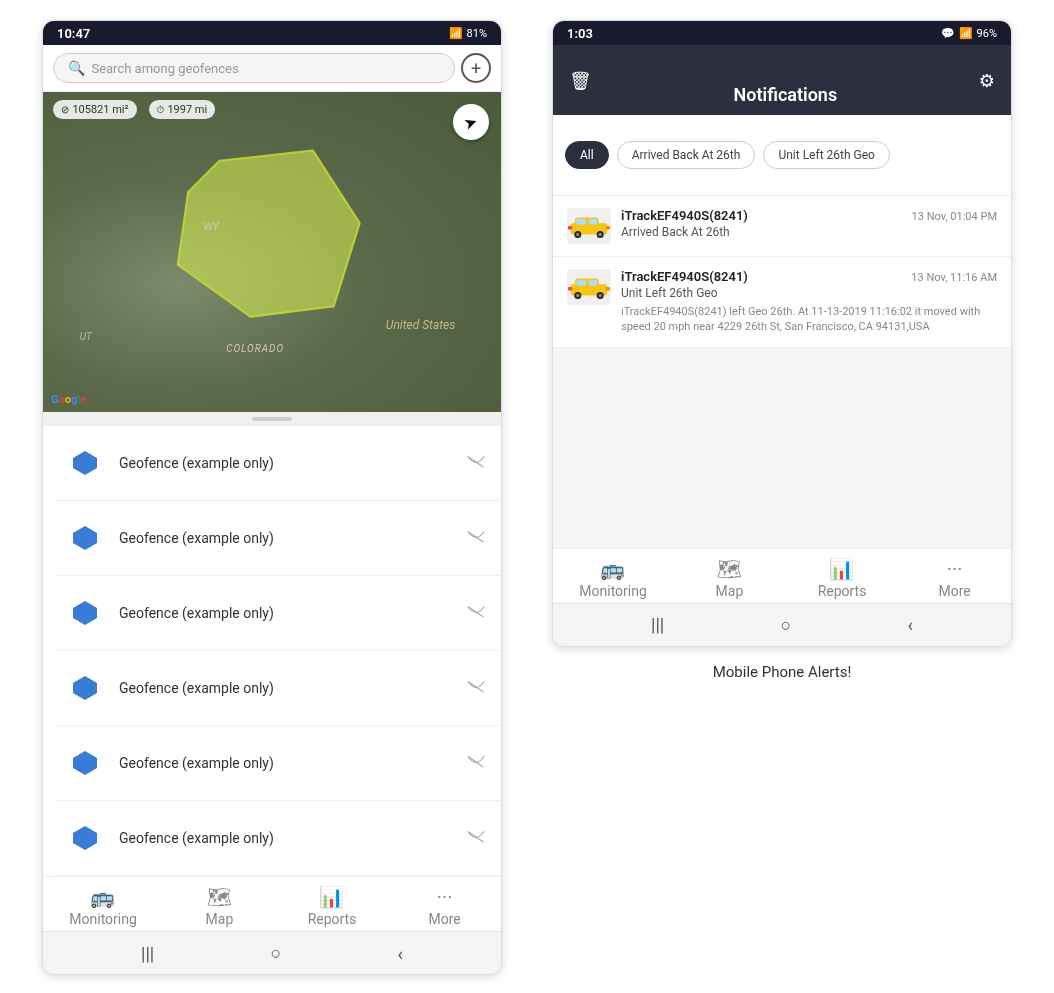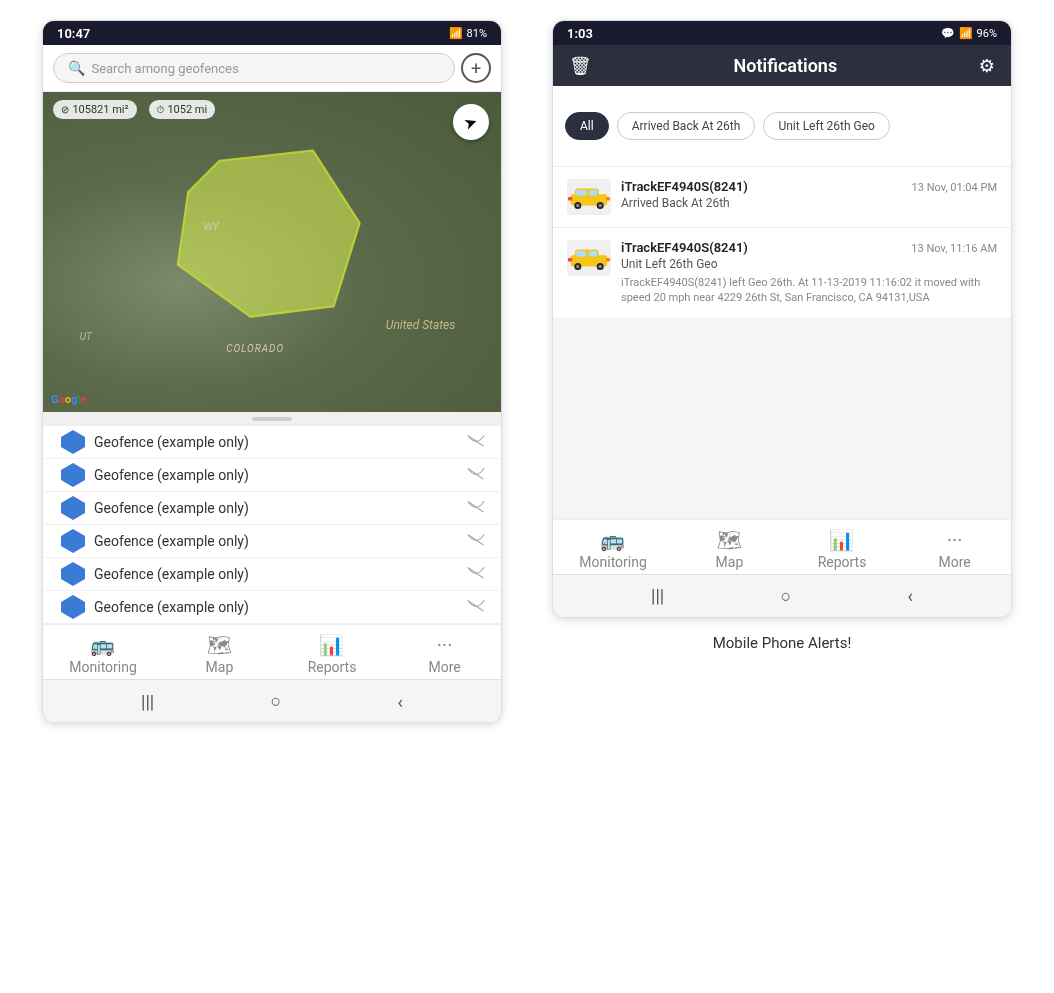--- a/index.html
+++ b/index.html
@@ -175,23 +175,24 @@
       background: #ccc;
       border-radius: 2px;
     }
     
     .geofence-list {
       background: #fff;
     }
     .geofence-item {
       display: flex;
       align-items: center;
-      padding: 2px 16px;
+      padding: 23px 16px;
       border-bottom: 1px solid #f0f0f0;
-      gap: 7px;
+      gap: 20px;
+      margin-left: 12px;
     }
     .geo-icon {
       width: 28px;
       height: 28px;
       flex-shrink: 0;
     }
     .geo-label {
       flex: 1;
       font-size: 14px;
       color: #333;
@@ -246,20 +247,21 @@
       align-items: center;
       justify-content: space-between;
       padding: 10px 16px;
     }
     .notif-title {
       font-size: 18px;
       font-weight: 600;
       color: #fff;
       flex: 1;
       text-align: center;
+      margin-top: 29px;
     }
     .notif-icon-btn {
       color: #fff;
       font-size: 18px;
       cursor: pointer;
     }
     .filter-tabs {
       background: #fff;
       padding: 26px 12px;
       display: flex;
@@ -383,21 +385,21 @@
             </svg>
           </div>
 
           <div class="map-stats">
             <div class="stat-badge">
               <span style="font-size:10px;">⊘</span>
               <span>105821 mi²</span>
             </div>
             <div class="stat-badge">
               <span style="font-size:10px;">⏱</span>
-              <span>1052 mi</span>
+              <span>1997 mi</span>
             </div>
           </div>
 
           <span class="map-overlay-text map-wy">WY</span>
           <span class="map-overlay-text map-us">United States</span>
           <span class="map-overlay-text map-colorado">COLORADO</span>
           <span class="map-overlay-text map-ut">UT</span>
 
           <div class="compass-btn">
             <span style="font-size:16px;transform:rotate(-20deg);display:inline-block;">➤</span>

